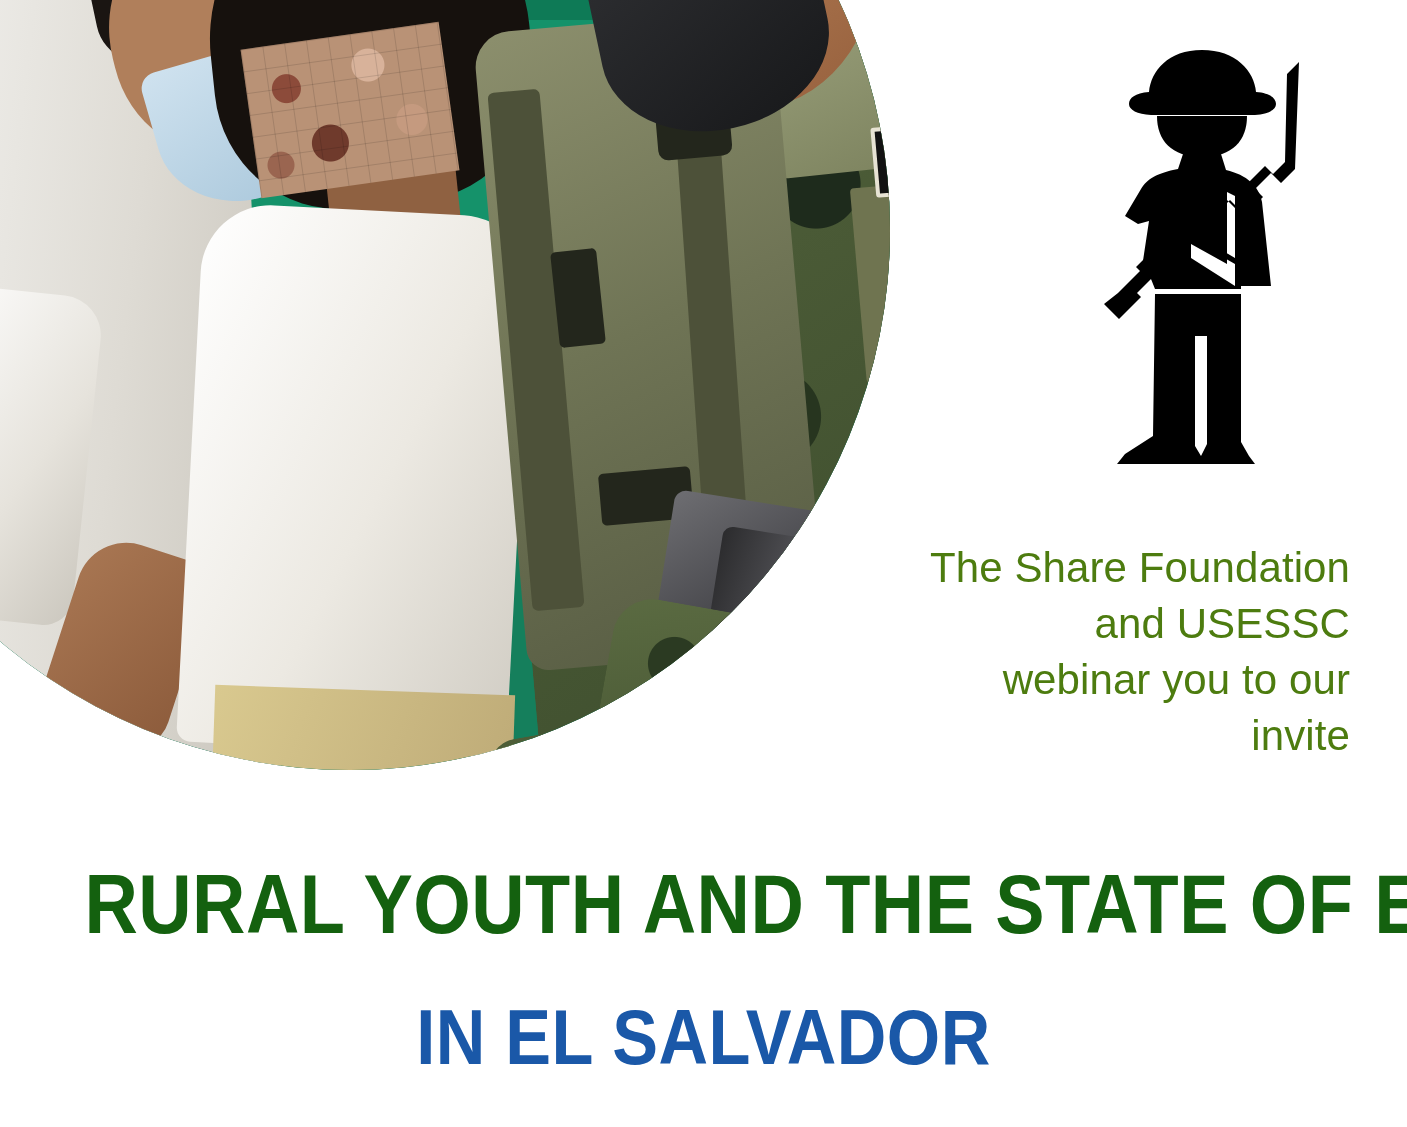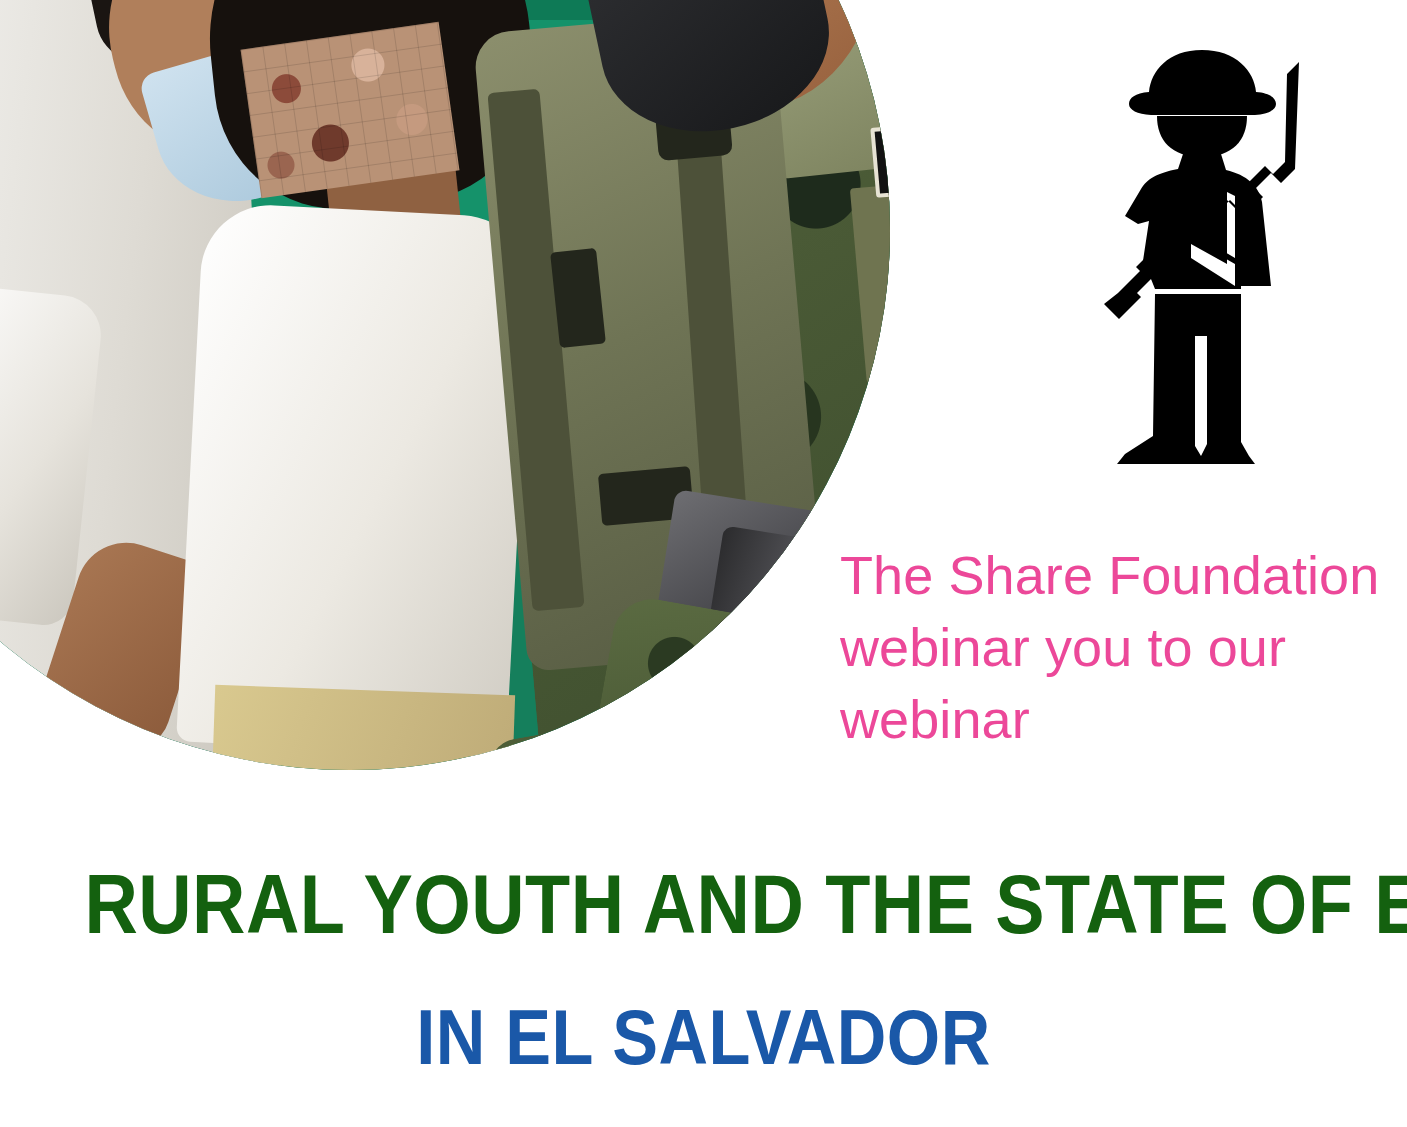--- a/index.html
+++ b/index.html
@@ -344,22 +344,23 @@
     height: 445px;
   }
   .soldier-icon svg { display: block; width: 100%; height: 100%; }
 
   
   .invite {
     position: absolute;
     left: 840px;
     top: 540px;
     width: 510px;
-    color: #ec4899;
-    font-size: 54px;
+    text-align: right;
+    color: #4d7c0f;
+    font-size: 42px;
     line-height: 1.33;
     font-family: "Liberation Sans", sans-serif;
     letter-spacing: 0.1px;
   }
   .invite div { white-space: nowrap; }
 
   
   .headline {
     position: absolute;
     left: 0;
@@ -469,22 +470,23 @@
 
         <path d="M9 268 L24 283 L46 261 L42 257 L60 239 L68 247 L86 229 L78 221 L96 203 L104 211 L118 197 L110 189 L135 164 L150 179 L168 161 L160 153 L176 137 L186 147 L200 133 L204 26 L192 38 L190 126 L178 138 L170 130 L152 148 L160 156 L142 174 L128 160 L103 185 L95 177 L77 195 L85 203 L67 221 L59 213 L41 231 L45 235 L23 257 Z"></path>
 
         <path d="M198 18 L206 24 L172 66 L166 60 Z" opacity="0"></path>
       </g>
     </svg>
   </div>
 
   <div class="invite">
     <div>The Share Foundation</div>
+    <div>and USESSC</div>
     <div>webinar you to our</div>
-    <div>webinar</div>
+    <div>invite</div>
   </div>
 
   <div class="headline">
     <div class="headline-main">RURAL YOUTH AND THE STATE OF EXCEPTION</div>
     <div class="headline-sub">IN EL SALVADOR</div>
   </div>
 
 </div>
 
 </body></html>

